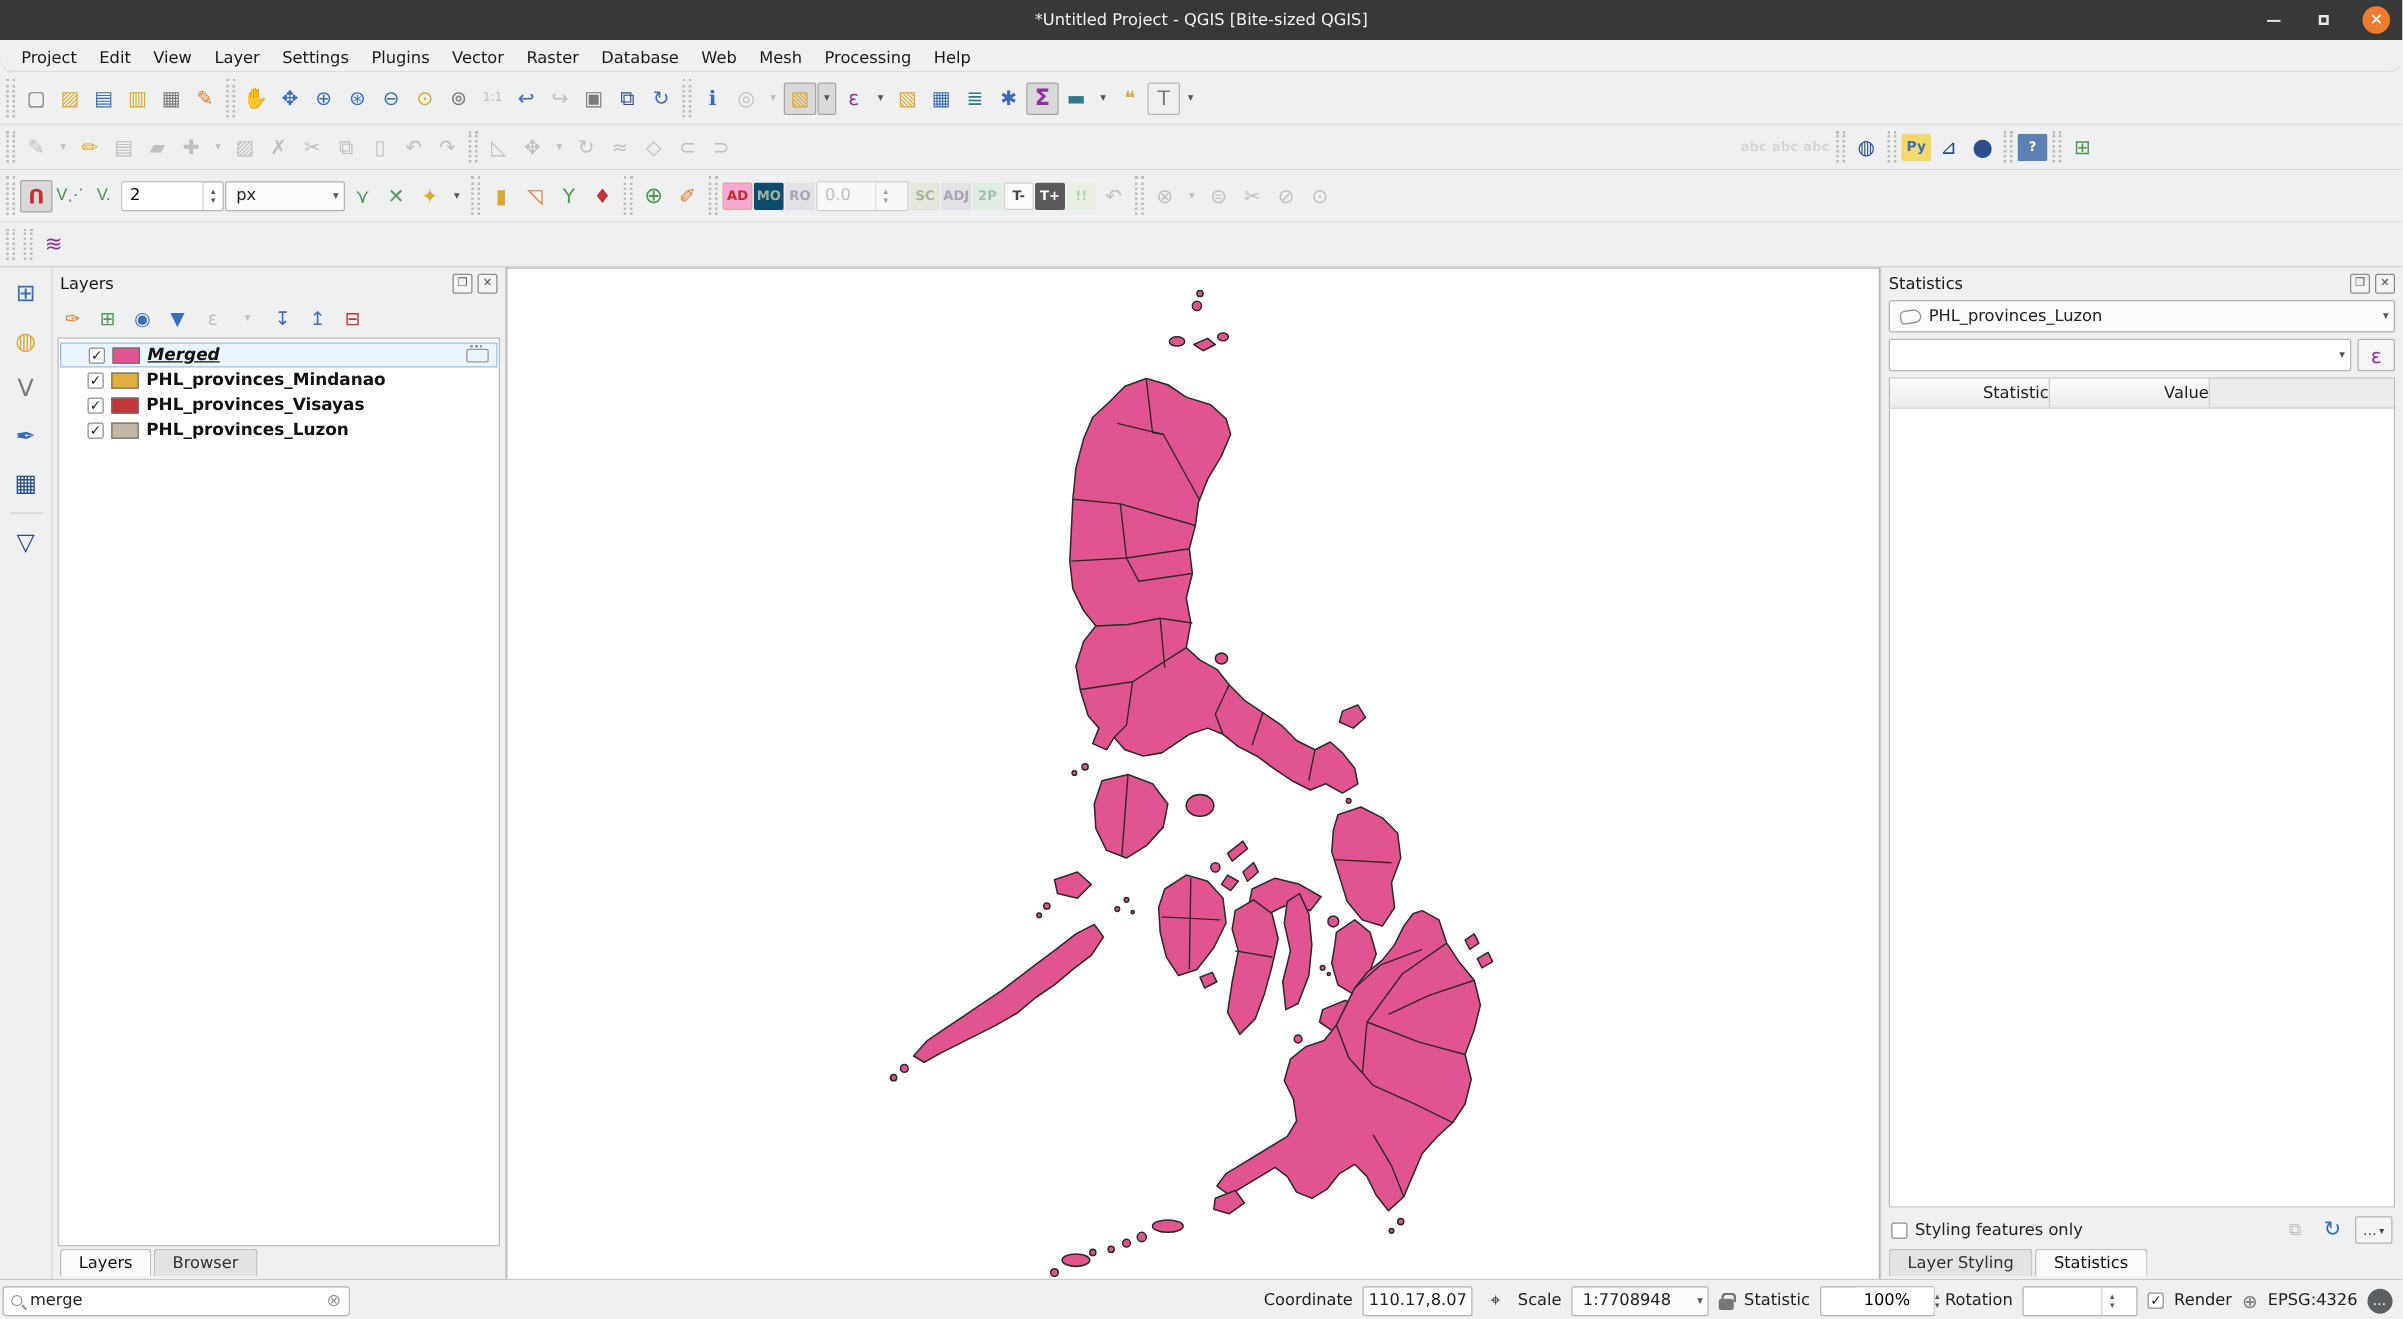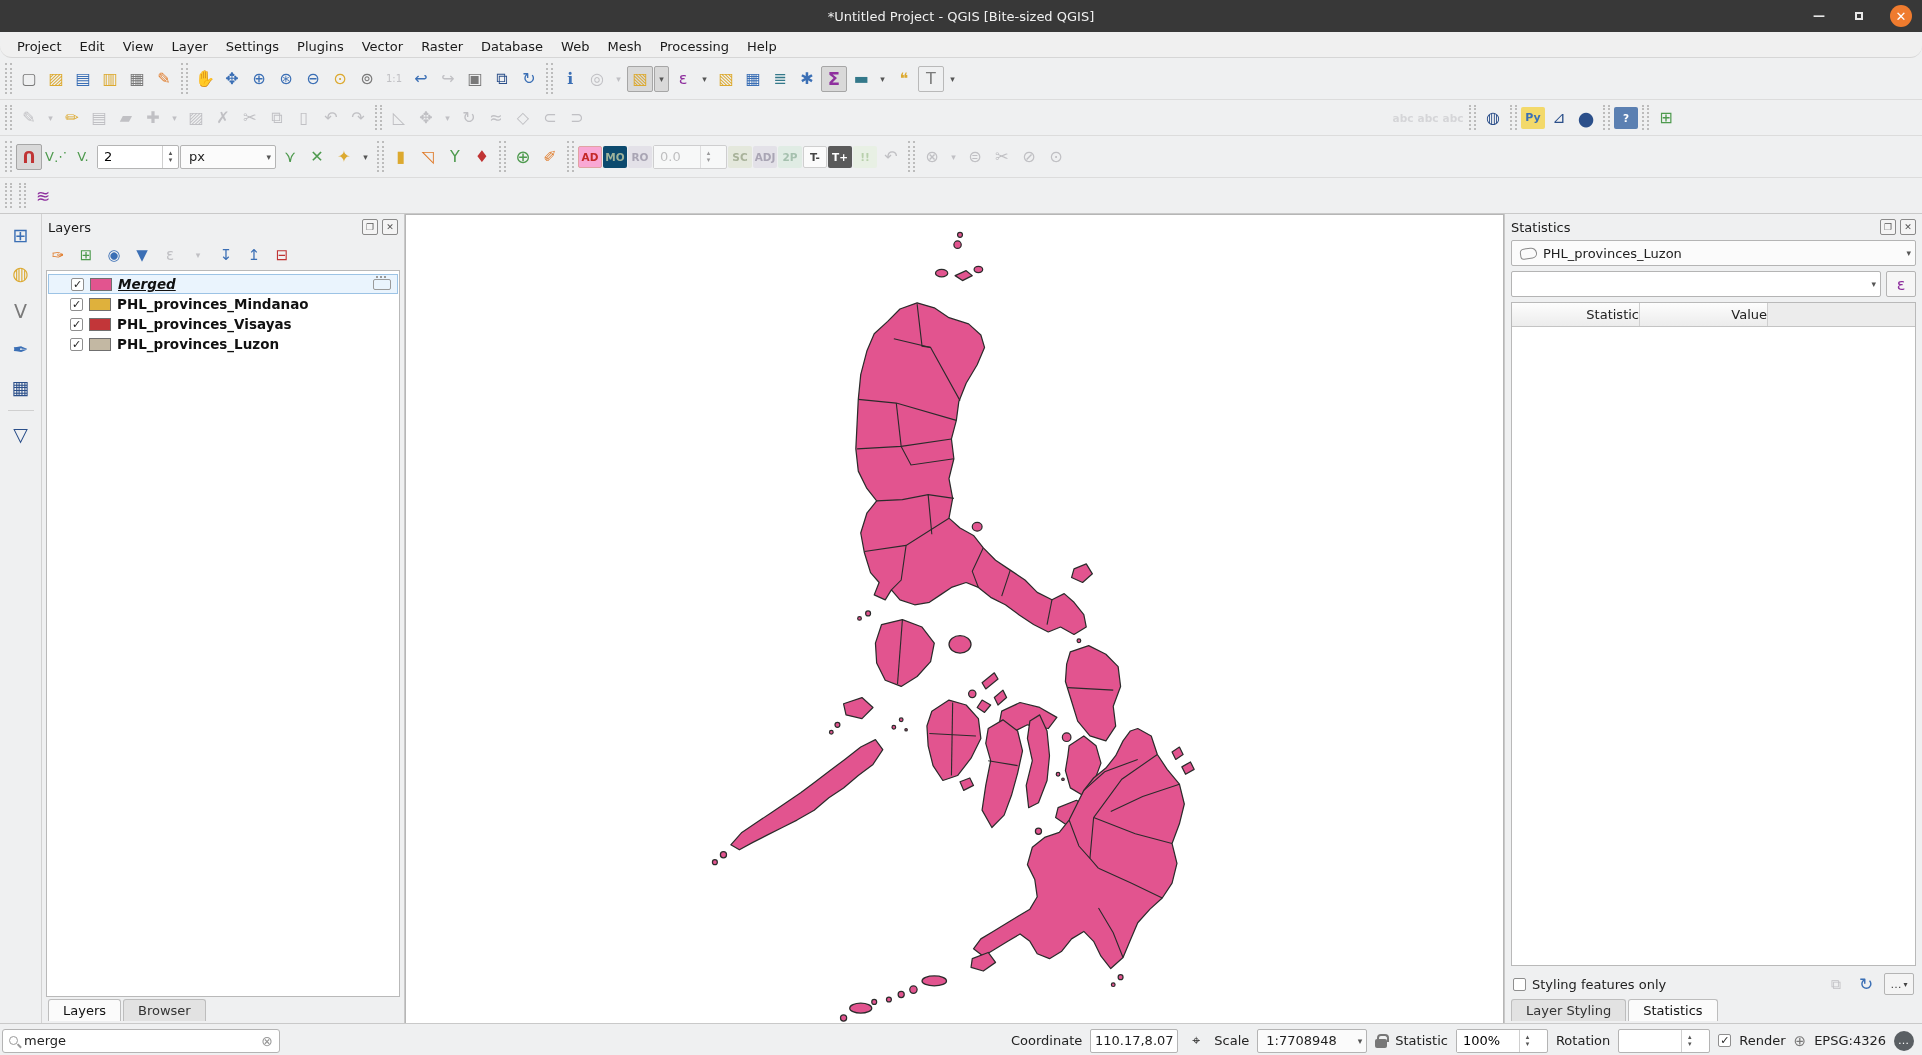--- a/index.html
+++ b/index.html
@@ -498,21 +498,21 @@
   <span class="sb-field" style="width:88px">110.17,8.07</span>
   <span class="tbtn c-black" style="min-width:20px;height:20px;font-size:14px">⌖</span>
   <span class="sb-label">Scale</span>
   <div class="combo" style="width:110px;height:24px">
     <span style="flex:1">1:7708948</span>
     <span class="arrow">▾</span>
   </div>
   <span class="lock"></span>
   <span class="sb-label">Statistic</span>
   <div class="spinbox" style="width:92px">
-    <input style="width: 62px;" value="100%">
+    <input style="width: 62px; margin-left: 28px;" value="100%">
     <div class="spin-arrows">
         <span>▴</span>
         <span>▾</span>
       </div>
   </div>
   <span class="sb-label">Rotation</span>
   <div class="spinbox" style="width:92px">
     <input style="width: 62px; margin-top: 26px;" value="0.0 °">
     <div class="spin-arrows">
         <span>▴</span>

